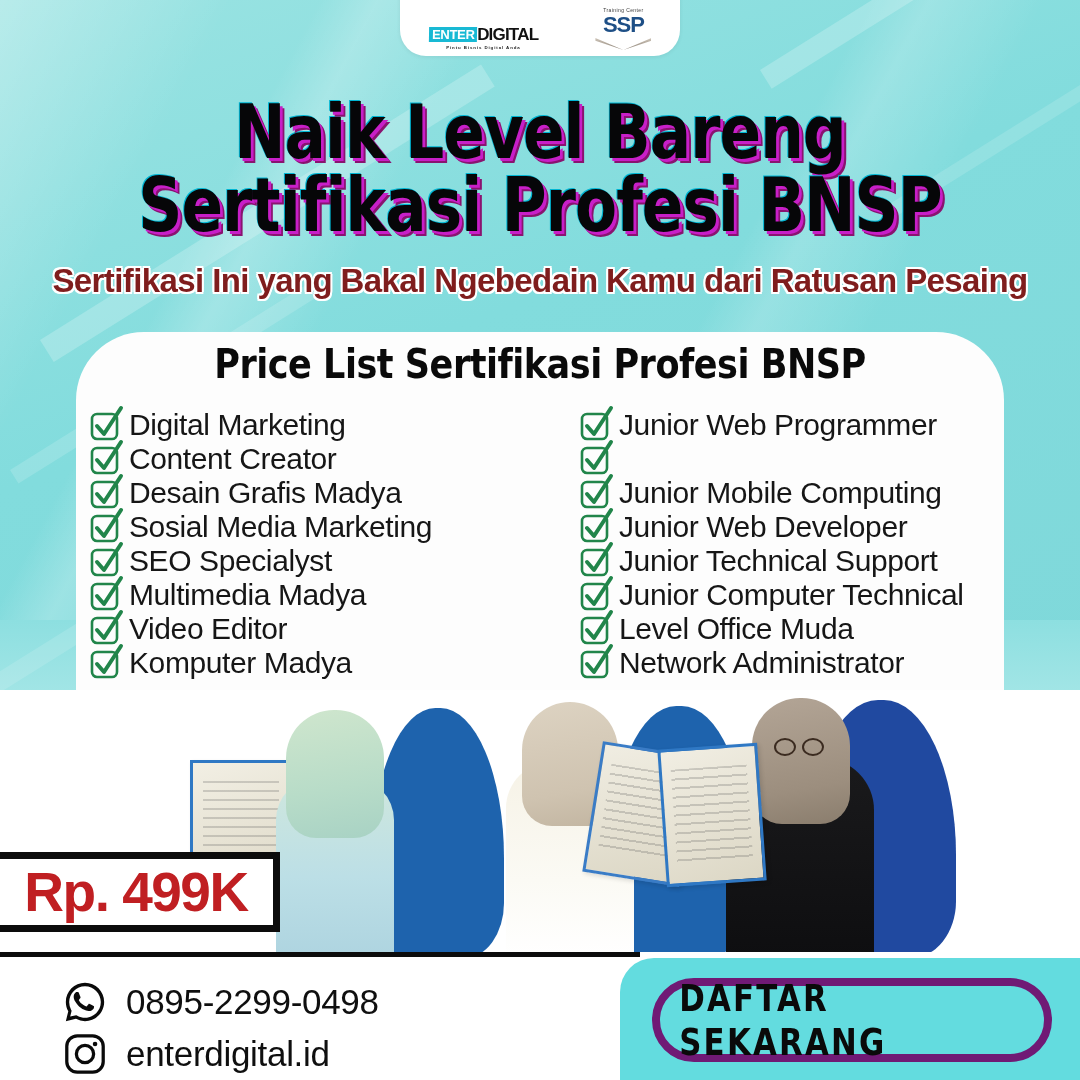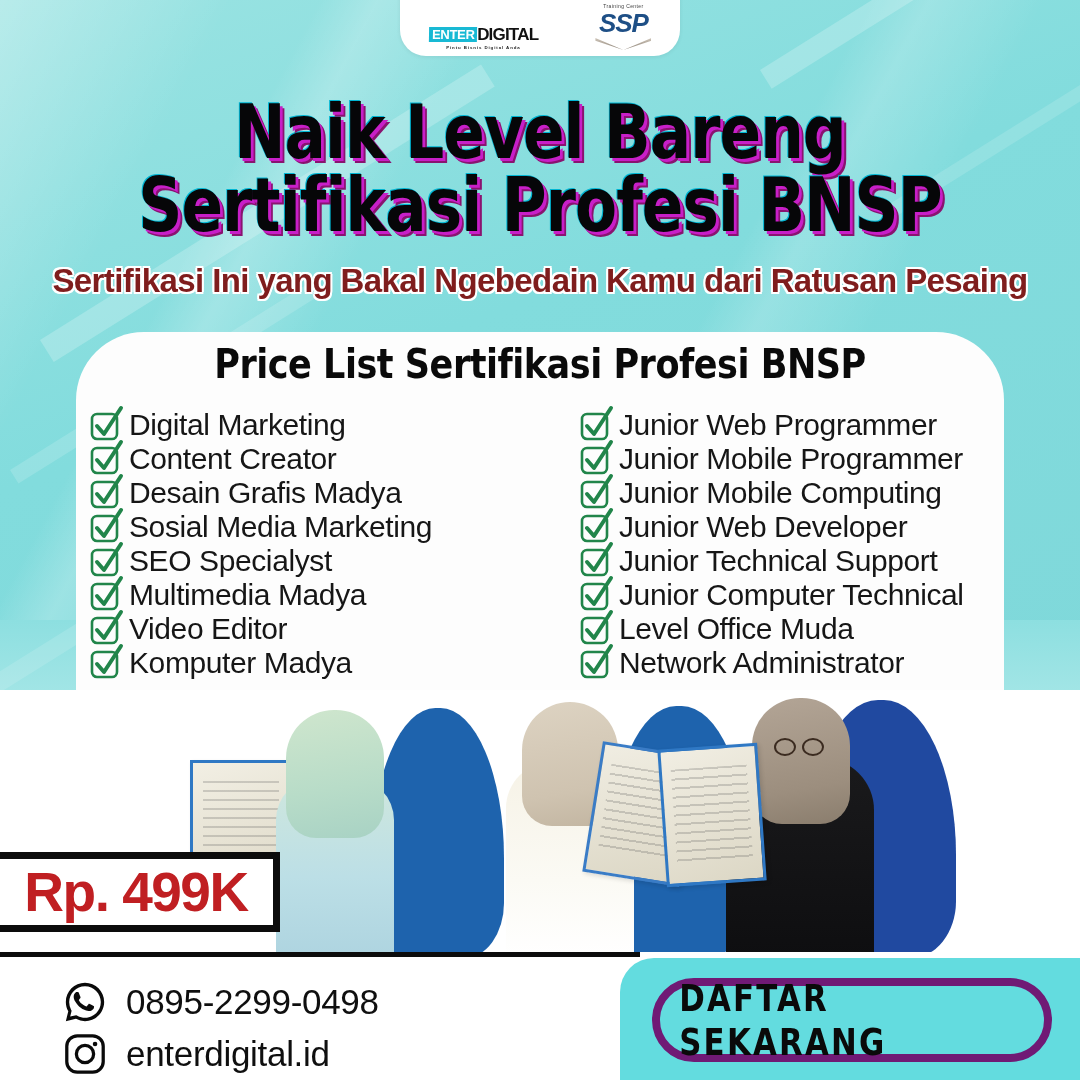--- a/index.html
+++ b/index.html
@@ -90,23 +90,22 @@
     text-align: center;
   }
   .logo-ssp { text-align: center; line-height: 1; }
   .logo-ssp-top {
     font-size: 5px;
     color: #3a3a3a;
     letter-spacing: .4px;
     margin-bottom: 1px;
   }
   .logo-ssp-main {
-    font-size: 26px;
-    font-weight: bold;
-    font-style: italic;
+    font-size: 22px;
+    font-weight: bold;
     color: #1e4f86;
     letter-spacing: -1px;
     position: relative;
   }
   .logo-ssp-swoosh {
     width: 56px; height: 12px;
     margin: 2px auto 0;
     background: linear-gradient(180deg,#cfc6ba,#8d8377);
     clip-path: polygon(0 0, 50% 100%, 100% 0, 100% 22%, 50% 100%, 0 22%);
   }
@@ -517,21 +516,20 @@
           </span>
           <span class="list-text">Junior Web Programmer</span>
         </div>
         <div class="list-item">
           <span class="chk">
             <svg width="32" height="38" viewBox="0 0 32 38">
               <rect x="2" y="8" width="25" height="25" rx="5" ry="5" fill="none" stroke="#21854a" stroke-width="2.6"></rect>
               <path d="M7 20 L14 28 L31 2" fill="none" stroke="#21854a" stroke-width="4" stroke-linecap="round" stroke-linejoin="round"></path>
             </svg>
           </span>
-          <span class="list-text">Junior Mobile Programmer</span>
         </div>
         <div class="list-item">
           <span class="chk">
             <svg width="32" height="38" viewBox="0 0 32 38">
               <rect x="2" y="8" width="25" height="25" rx="5" ry="5" fill="none" stroke="#21854a" stroke-width="2.6"></rect>
               <path d="M7 20 L14 28 L31 2" fill="none" stroke="#21854a" stroke-width="4" stroke-linecap="round" stroke-linejoin="round"></path>
             </svg>
           </span>
           <span class="list-text">Junior Mobile Computing</span>
         </div>

